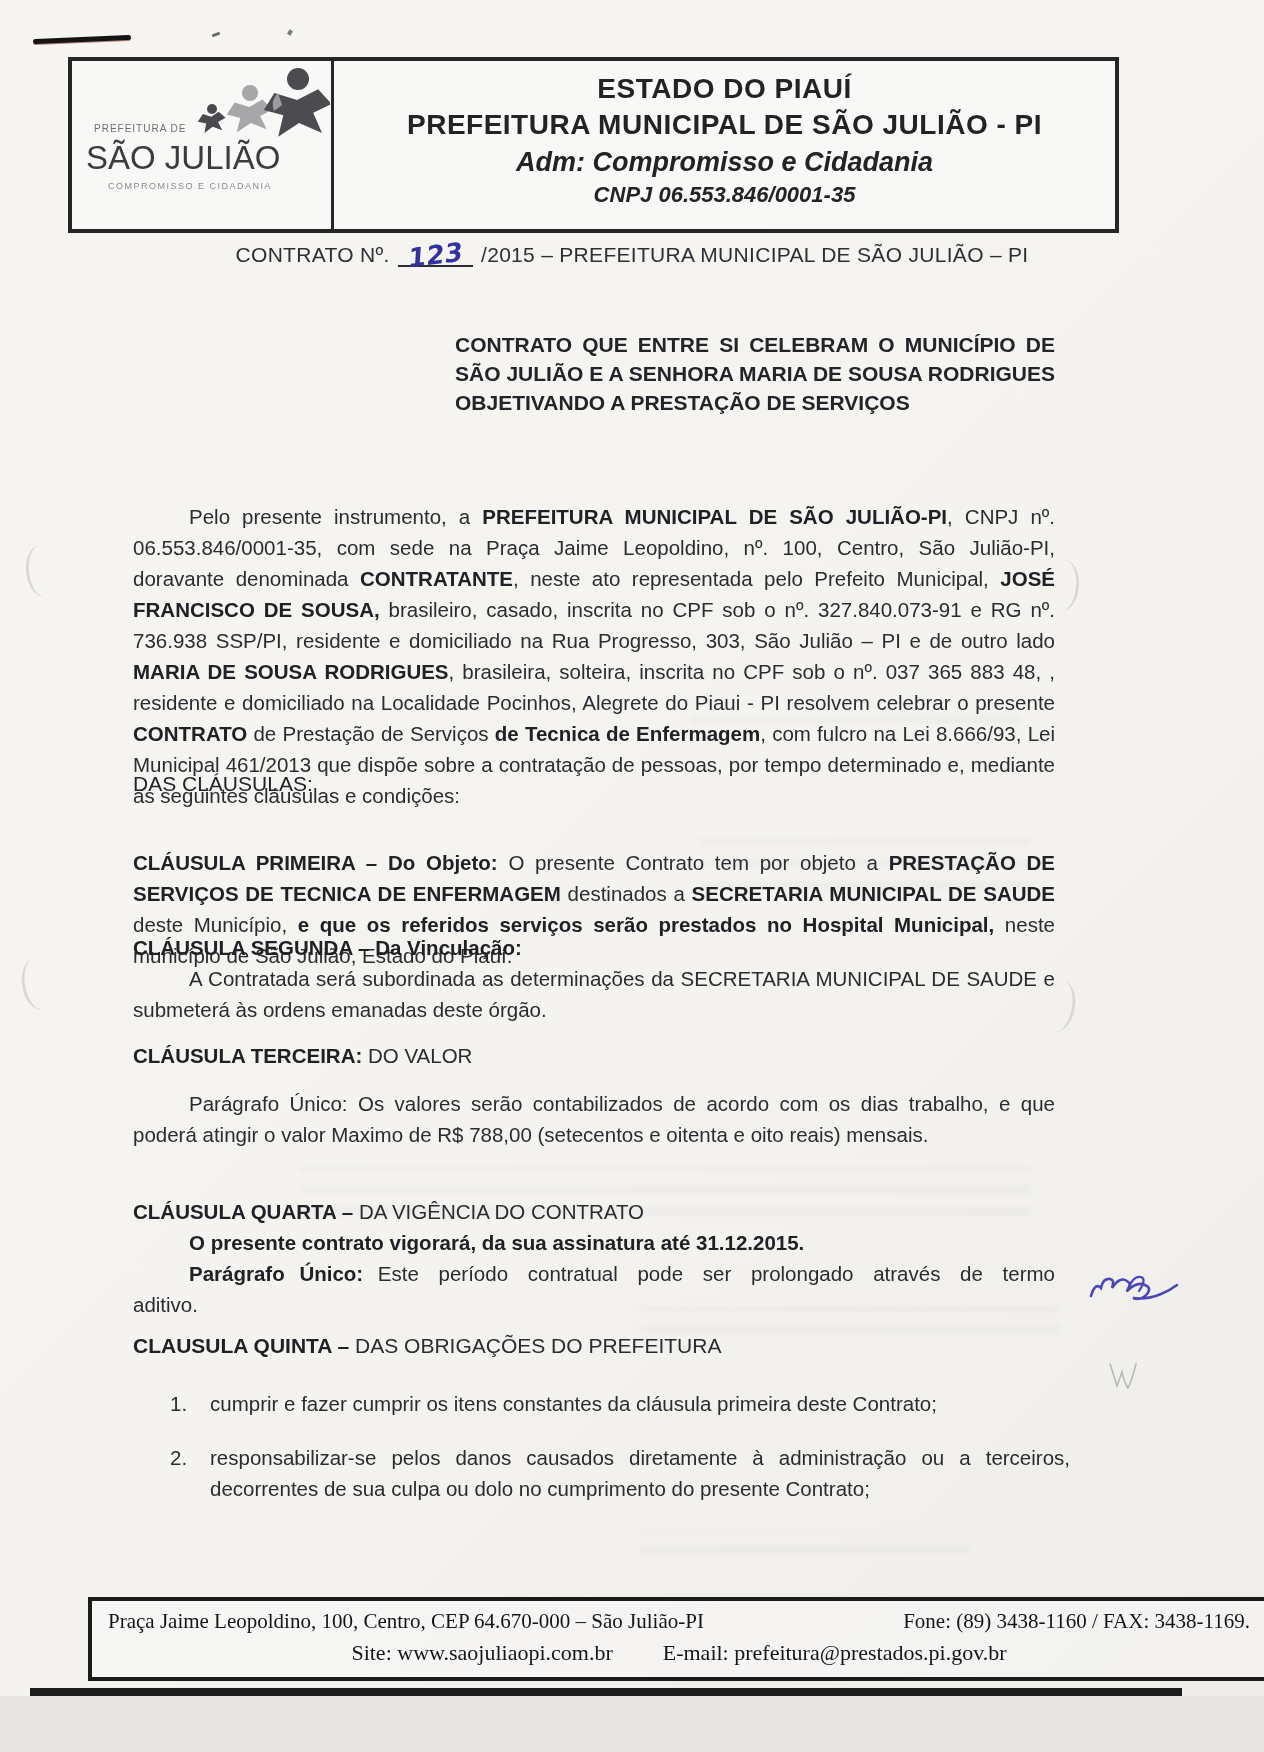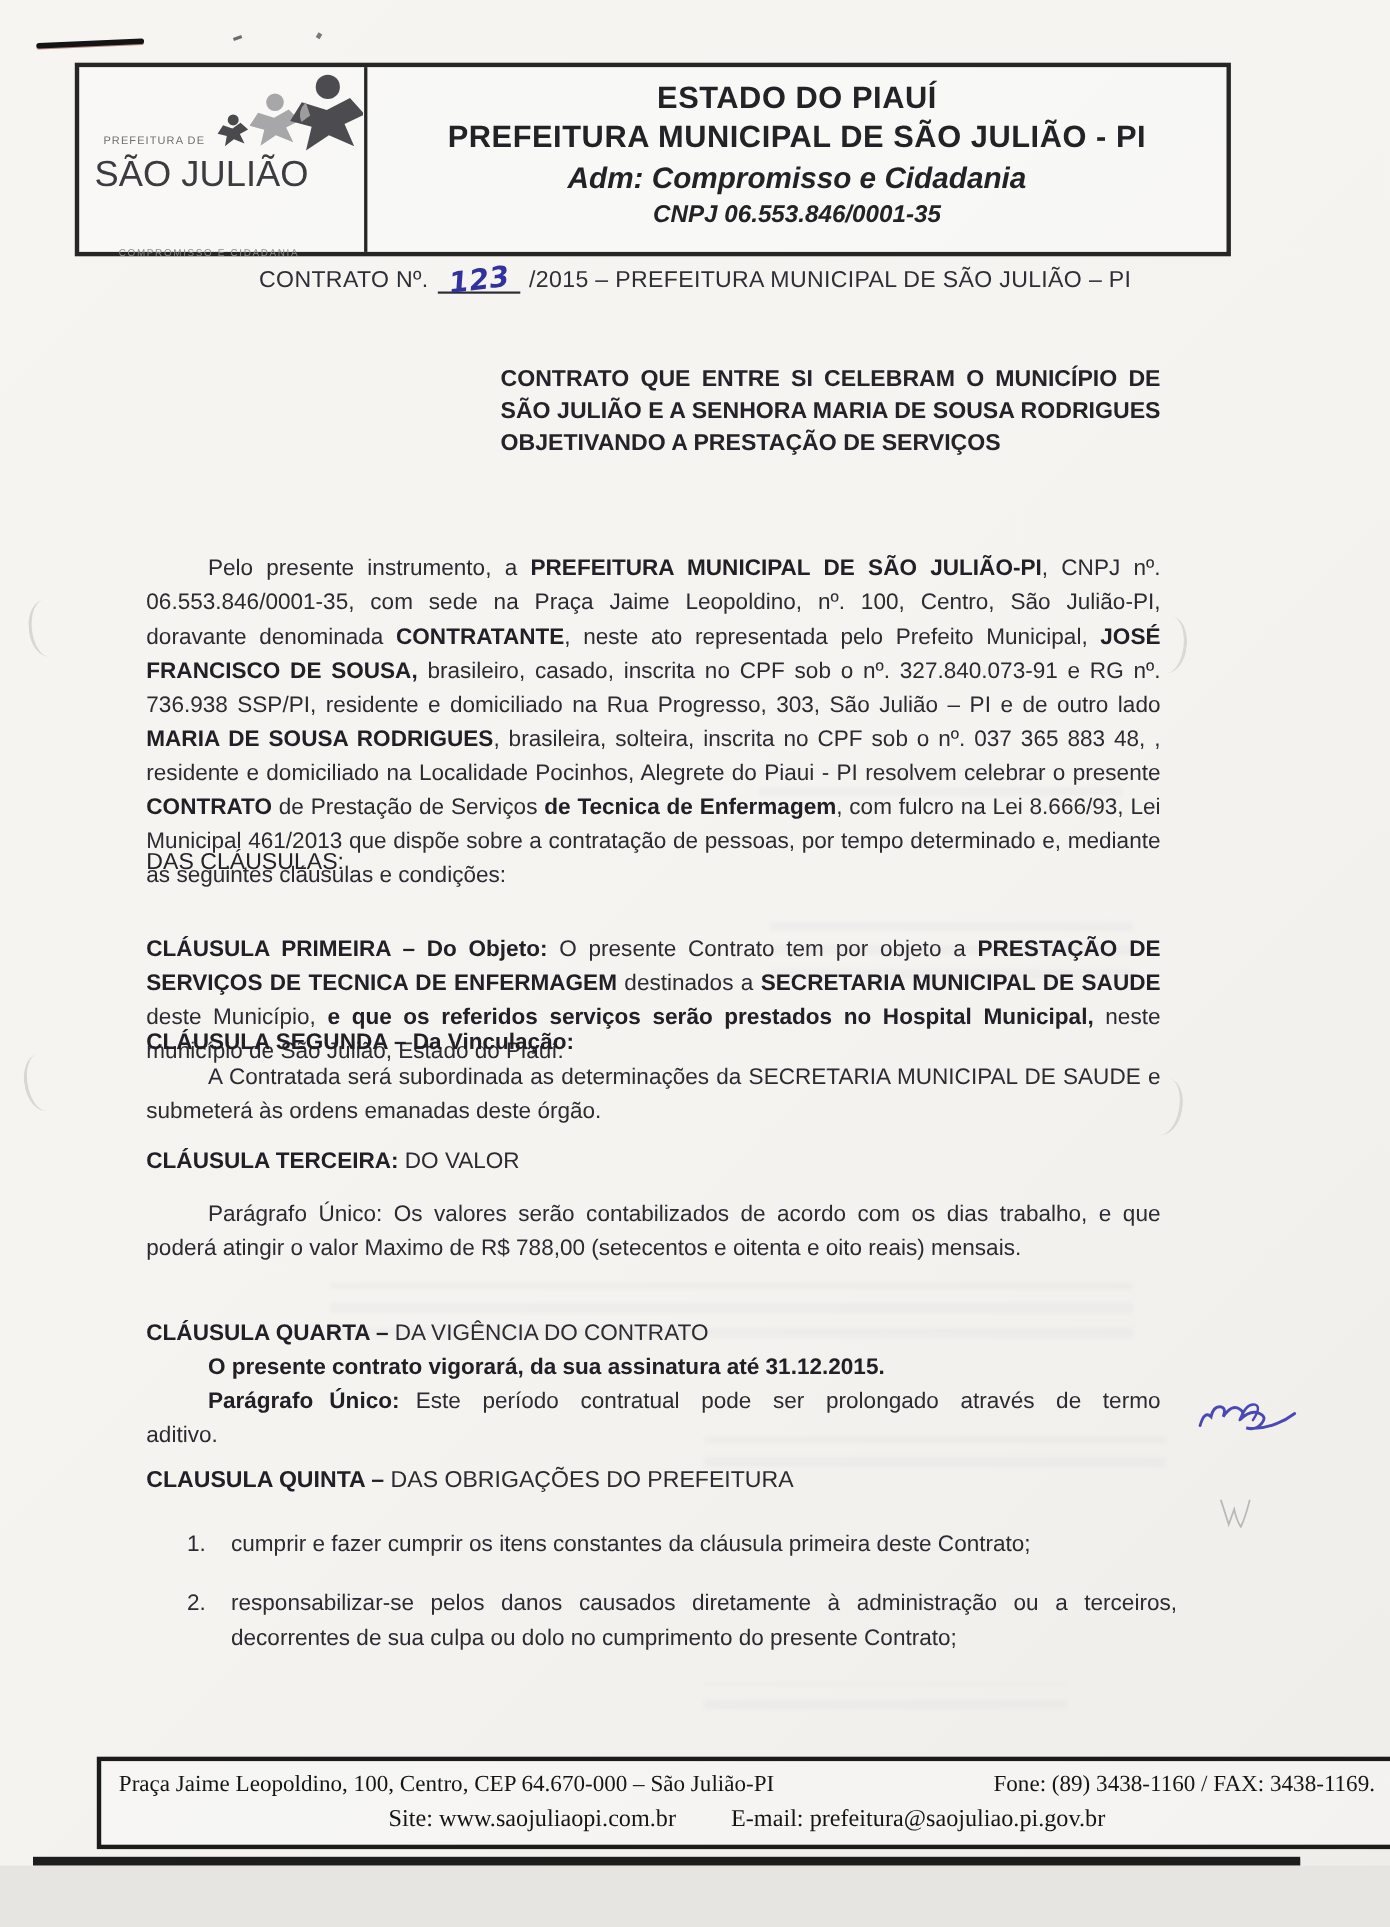--- a/index.html
+++ b/index.html
@@ -30,21 +30,21 @@
 
   
   .header-box{
     position:absolute;left:68px;top:57px;width:1043px;height:168px;
     border:4px solid #262626;display:flex;background:rgba(255,255,255,.35);
   }
   .logo-cell{width:259px;border-right:3px solid #262626;position:relative;padding-top:10px;}
   .logo-stars{position:absolute;left:108px;top:6px;}
   .logo-topline{position:absolute;left:22px;top:62px;font-size:10px;letter-spacing:1px;color:#6e6e6e;}
   .logo-name{position:absolute;left:14px;top:78px;font-size:33px;letter-spacing:0px;color:#3c3c40;font-weight:500;}
-  .logo-sub{position:absolute;left:36px;top:120px;font-size:9px;letter-spacing:1.5px;color:#8a8a8a;margin-top:44px;}
+  .logo-sub{position:absolute;left:36px;top:120px;font-size:9px;letter-spacing:1.5px;color:#8a8a8a;}
   .title-cell{flex:1;text-align:center;padding-top:12px;color:#232327;}
   .h-line1{font-size:28px;font-weight:bold;letter-spacing:.5px;}
   .h-line2{font-size:28px;font-weight:bold;letter-spacing:.5px;margin-top:4px;}
   .h-line3{font-size:27px;font-weight:bold;font-style:italic;margin-top:6px;}
   .h-line4{font-size:22px;font-weight:bold;font-style:italic;margin-top:4px;}
 
   
   .contract-line{position:absolute;left:0;top:243px;width:1264px;text-align:center;font-size:21px;color:#2e2e36;letter-spacing:.3px;}
   .cn-underline{display:inline-block;border-bottom:2.5px solid #2c2c34;padding:0 10px;margin:0 2px;line-height:20px;}
   .hand-number{display:inline-block;font-family:"DejaVu Sans",sans-serif;font-style:italic;font-weight:bold;color:#32329e;font-size:26px;transform:rotate(-7deg) translateY(2px);}
@@ -180,19 +180,19 @@
       </ol>
   </div>
 
   <div class="footer-box">
     <div class="f-row1">
       <span>Praça Jaime Leopoldino, 100, Centro, CEP 64.670-000 – São Julião-PI</span>
       <span>Fone: (89) 3438-1160 / FAX: 3438-1169.</span>
     </div>
     <div class="f-row2">
       <span>Site: www.saojuliaopi.com.br</span>
-      <span>E-mail: prefeitura@saojuliao.pi.gov.br</span>
+      <span>E-mail: prefeitura@prestados.pi.gov.br</span>
     </div>
   </div>
   <div class="bottom-shadow"></div>
   <div class="below-strip"></div>
 
 </div>
 
 </body></html>

